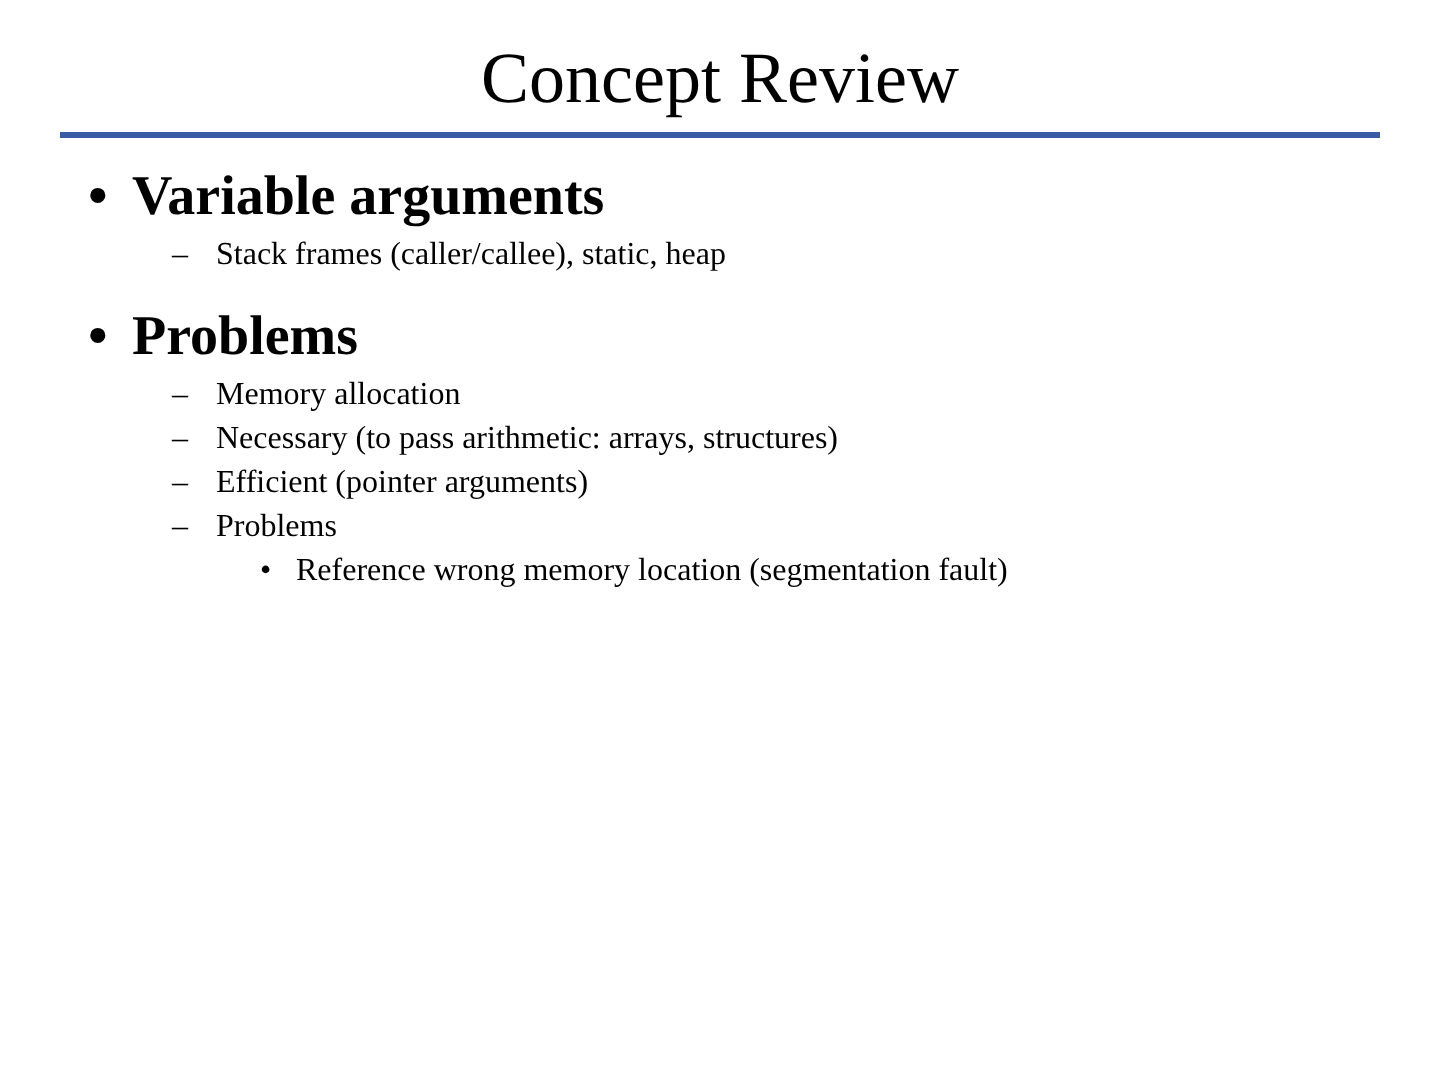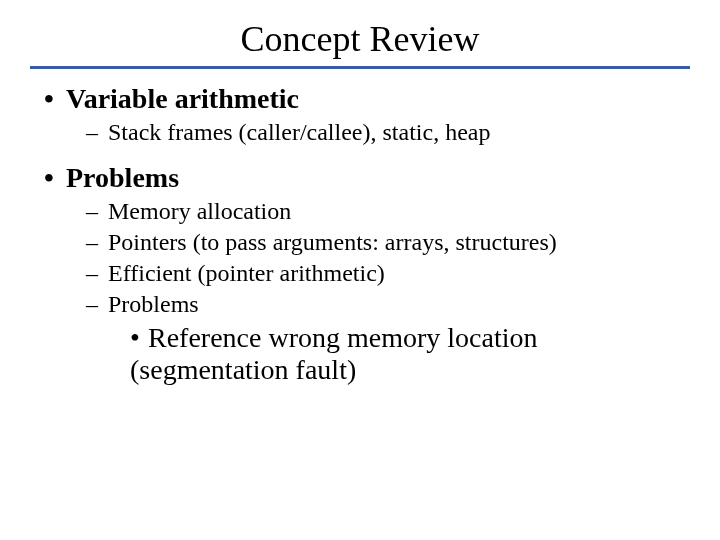--- a/index.html
+++ b/index.html
@@ -31,69 +31,69 @@
   .bullet1 {
     font-size: 28px;
     font-weight: bold;
     margin: 6px 0 4px 14px;
   }
   .bullet1 .dot {
     display: inline-block;
     width: 22px;
   }
   .dash2 {
-    font-size: 24px;
+    font-size: 16px;
     font-weight: normal;
     margin: 4px 0 4px 56px;
   }
   .dash2 .dash {
     display: inline-block;
     width: 22px;
   }
   .bullet3 {
-    font-size: 28px;
+    font-size: 16px;
     font-weight: normal;
     margin: 4px 0 2px 100px;
   }
   .bullet3 .dot {
     display: inline-block;
     width: 18px;
   }
   .sec-gap {
     height: 6px;
   }
 </style>
 </head>
 <body>
 
 <div class="slide">
 
   <h1 class="title">Concept Review</h1>
   <hr class="rule">
 
   <div class="bullet1">
-    <span class="dot">•</span><span>Variable arithmetic</span>
+    <span class="dot">•</span><span>Variable arguments</span>
   </div>
   <div class="dash2">
     <span class="dash">–</span><span>Stack frames (caller/callee), static, heap</span>
   </div>
 
   <div class="sec-gap"></div>
 
   <div class="bullet1">
     <span class="dot">•</span><span>Problems</span>
   </div>
   <div class="dash2">
     <span class="dash">–</span><span>Memory allocation</span>
   </div>
   <div class="dash2">
-    <span class="dash">–</span><span>Pointers (to pass arguments: arrays, structures)</span>
+    <span class="dash">–</span><span>Necessary (to pass arithmetic: arrays, structures)</span>
   </div>
   <div class="dash2">
-    <span class="dash">–</span><span>Efficient (pointer arithmetic)</span>
+    <span class="dash">–</span><span>Efficient (pointer arguments)</span>
   </div>
   <div class="dash2">
     <span class="dash">–</span><span>Problems</span>
   </div>
   <div class="bullet3">
     <span class="dot">•</span><span>Reference wrong memory location (segmentation fault)</span>
   </div>
 
 </div>
 

